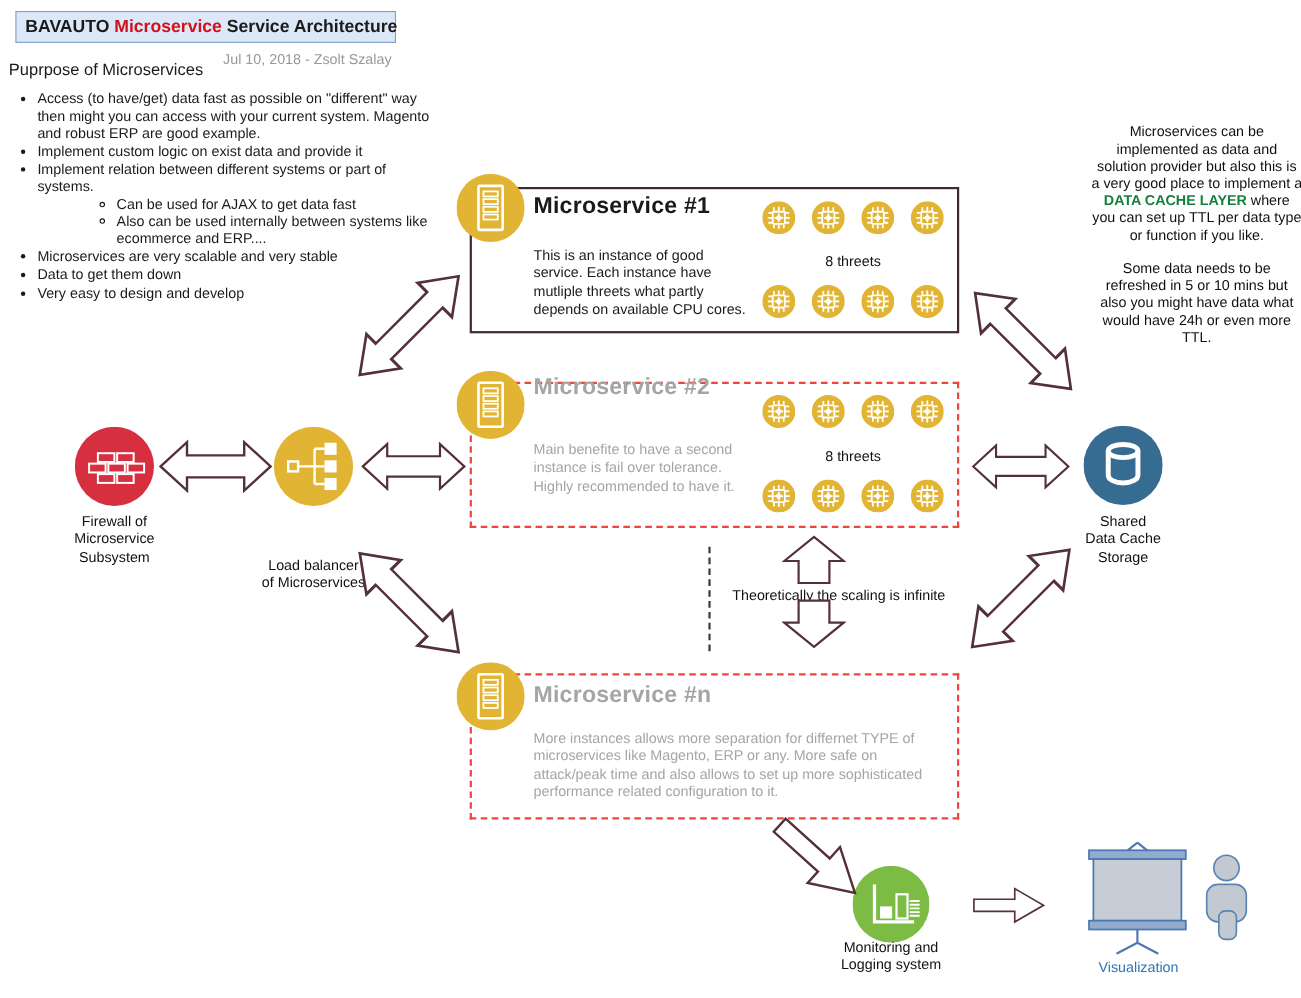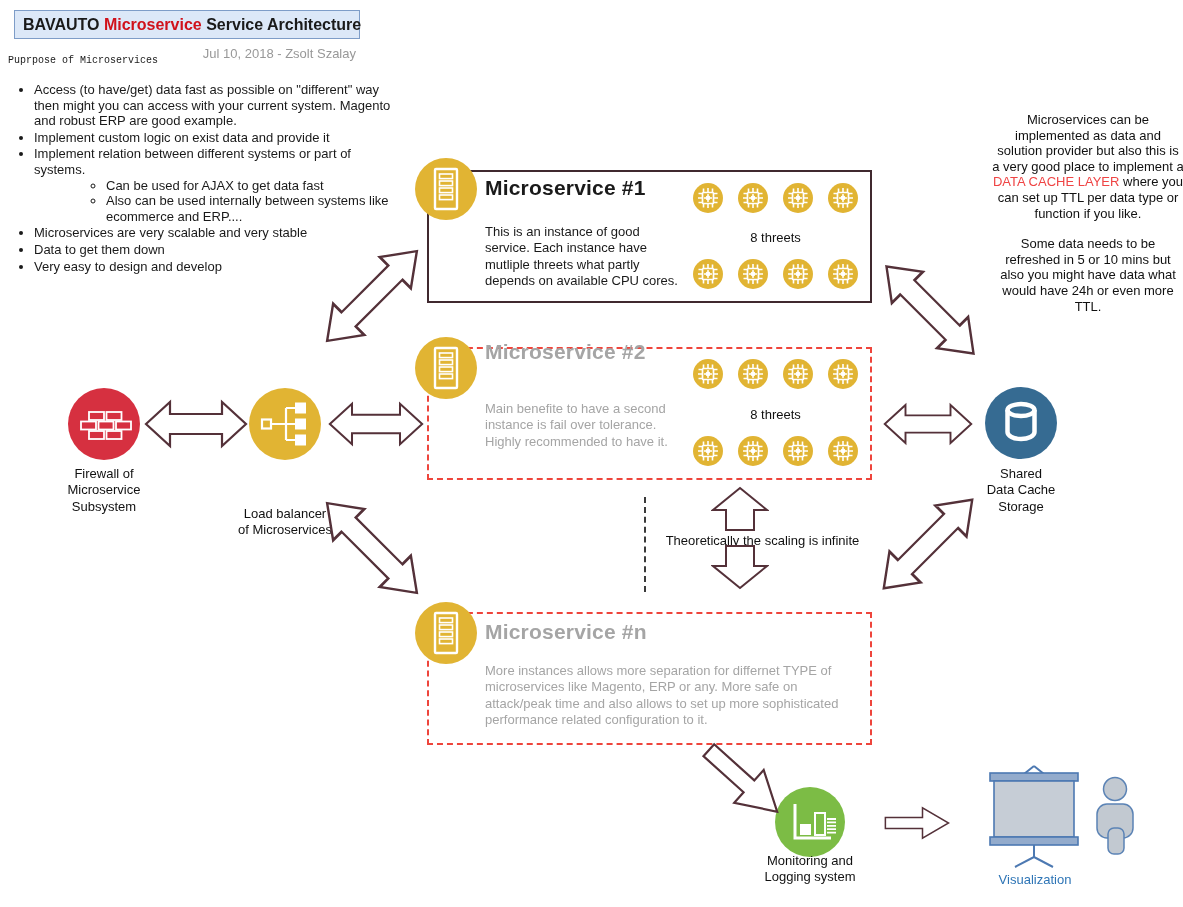--- a/index.html
+++ b/index.html
@@ -4,40 +4,40 @@
 <style>
   html,body{margin:0;padding:0;background:#fff;}
   #canvas{position:relative;width:1183px;height:907px;background:#fff;overflow:hidden;
           font-family:"Liberation Sans", sans-serif;color:#1a1a1a;}
   .abs{position:absolute;}
   
   .title-box{left:14px;top:10px;width:336px;height:27px;background:#dce8f8;border:1px solid #7e9dc8;
              font-size:16px;font-weight:bold;line-height:27px;padding-left:8px;white-space:nowrap;}
   .title-red{color:#d0111b;}
   .byline{left:148px;top:46px;width:208px;text-align:right;font-size:13px;color:#989898;}
-  .purpose-h{left:8px;top:55px;font-size:10px;font-family:Liberation Mono, monospace;}
+  .purpose-h{left:8px;top:55px;font-size:15px;}
   .bullets-wrap{left:8px;top:82px;width:402px;font-size:13px;line-height:1.2;}
   ul.bullets{margin:0;padding-left:26px;}
   ul.bullets>li{margin:0 12px 1px 0;}
   ul.sub{list-style-type:circle;margin:0;padding-left:72px;}
   
   .ms-box{width:441px;height:129px;background:#fff;}
   .ms-box.solid{border:2px solid #40292f;}
   .ms-box.dashed{border:2px dashed #ee453c;}
   .ms-title{font-size:21px;font-weight:bold;letter-spacing:0.2px;}
   .gray{color:#a5a5a5;}
   .ms-desc{font-size:13px;line-height:1.26;}
   .threads{font-size:13px;text-align:center;color:#111;}
   .cpu-row{display:flex;gap:15px;}
   
   .node-label{font-size:13px;text-align:center;white-space:pre-line;line-height:1.25;color:#111;}
   .viz-label{color:#2e75b6;}
   
   .note{left:992px;top:112px;width:192px;font-size:13px;line-height:1.2;text-align:center;color:#111;}
-  .note .hl{color:#ef4444;font-weight:normal;}
+  .note .hl{color:#15803d;font-weight:bold;}
   .note .p2{margin-top:15px;}
   .scaling-note{left:650px;top:533px;width:225px;font-size:13px;text-align:center;color:#111;}
   .dashed-vline{left:644px;top:497px;height:95px;width:0;border-left:2px dashed #3a3a3a;}
   svg{display:block;}
 </style>
 </head>
 <body>
 
 <div id="canvas">
 

